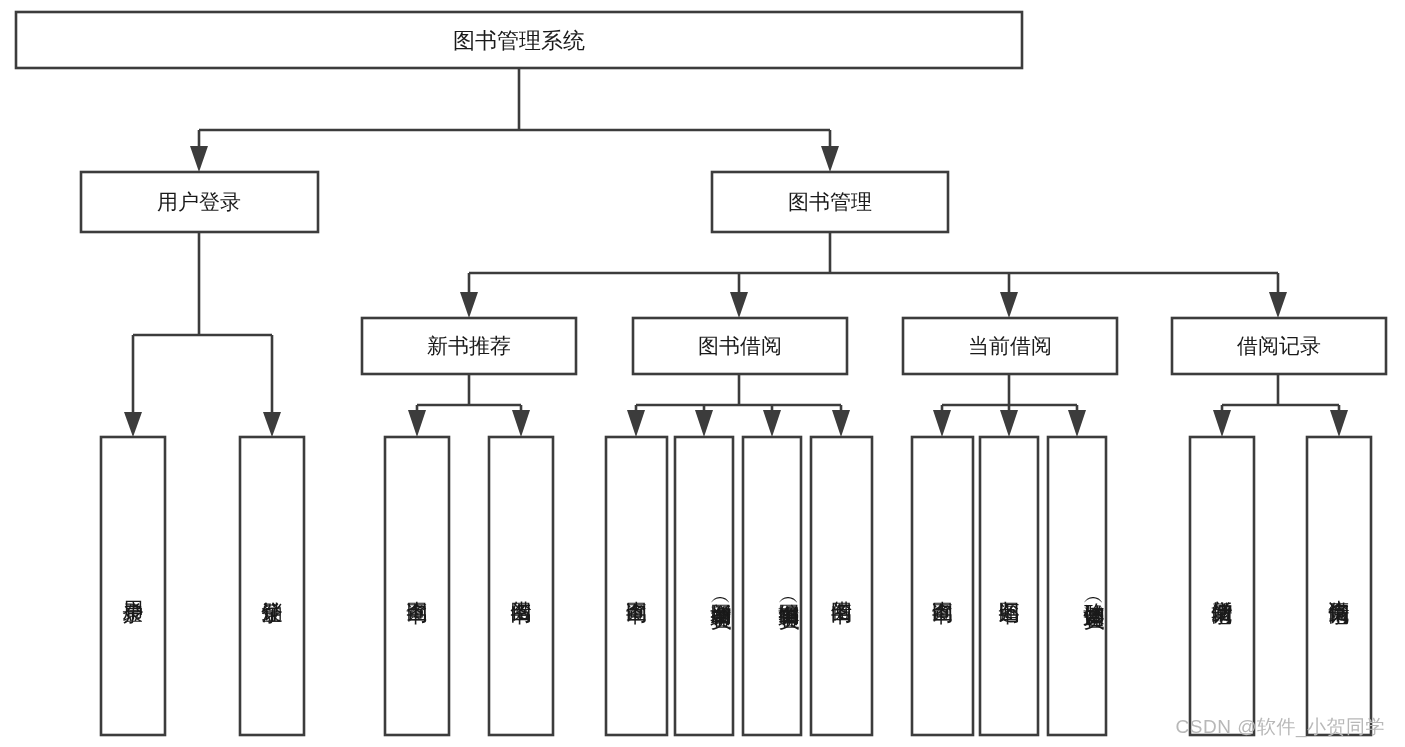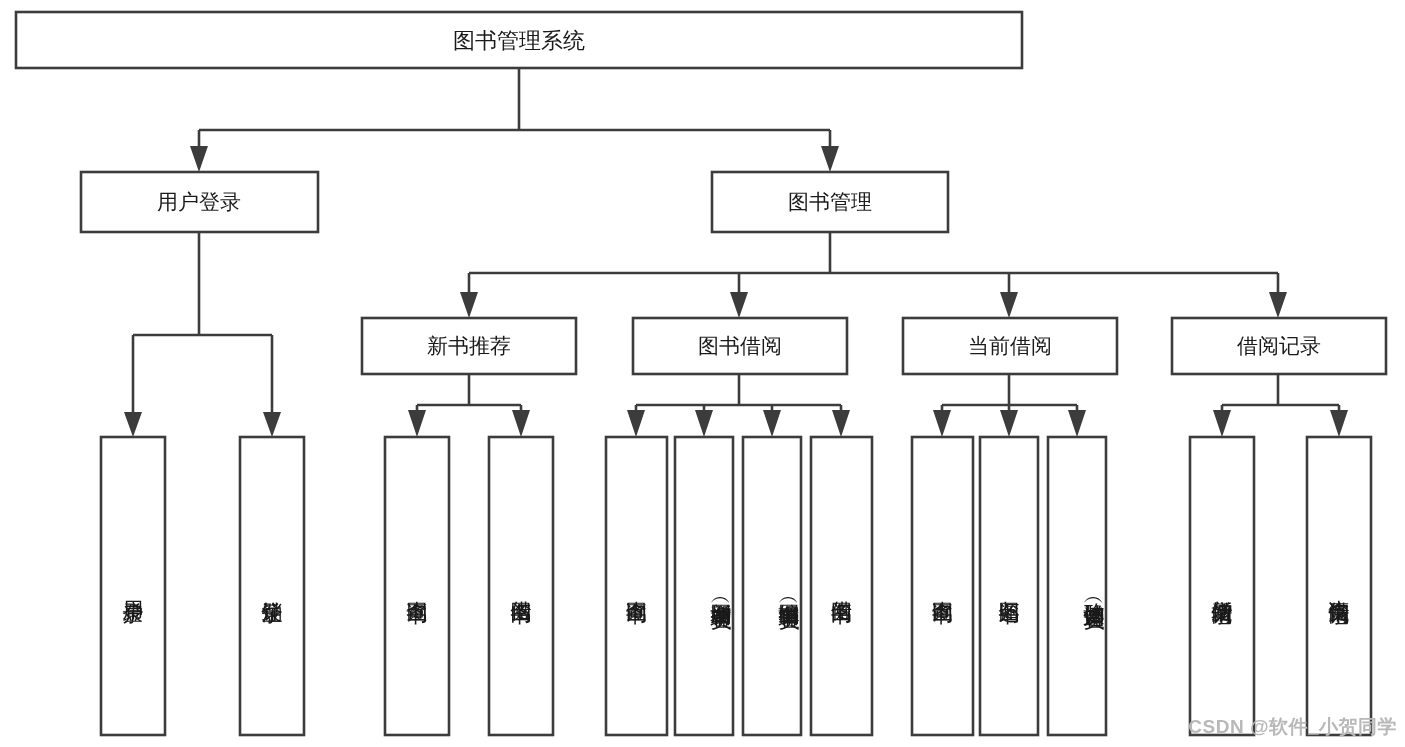--- a/index.html
+++ b/index.html
@@ -70,28 +70,27 @@
     text-orientation: upright;
     white-space: nowrap;
     letter-spacing: 1px;
     pointer-events: none;
   }
   .leaf-label-wrap.align-top {
     justify-content: flex-start;
   }
   .watermark {
     position: absolute;
-    right: 8px;
+    right: 20px;
     bottom: 6px;
     font-family: "Liberation Sans", "DejaVu Sans", sans-serif;
     font-size: 19px;
     color: #b8b8b8;
     white-space: nowrap;
     letter-spacing: 0.5px;
-    font-weight: bold;
   }
 </style>
 </head>
 <body>
 
 <div id="diagram-root">
 
   <svg class="diagram-svg" viewBox="0 0 1405 747">
     <defs></defs>
 

